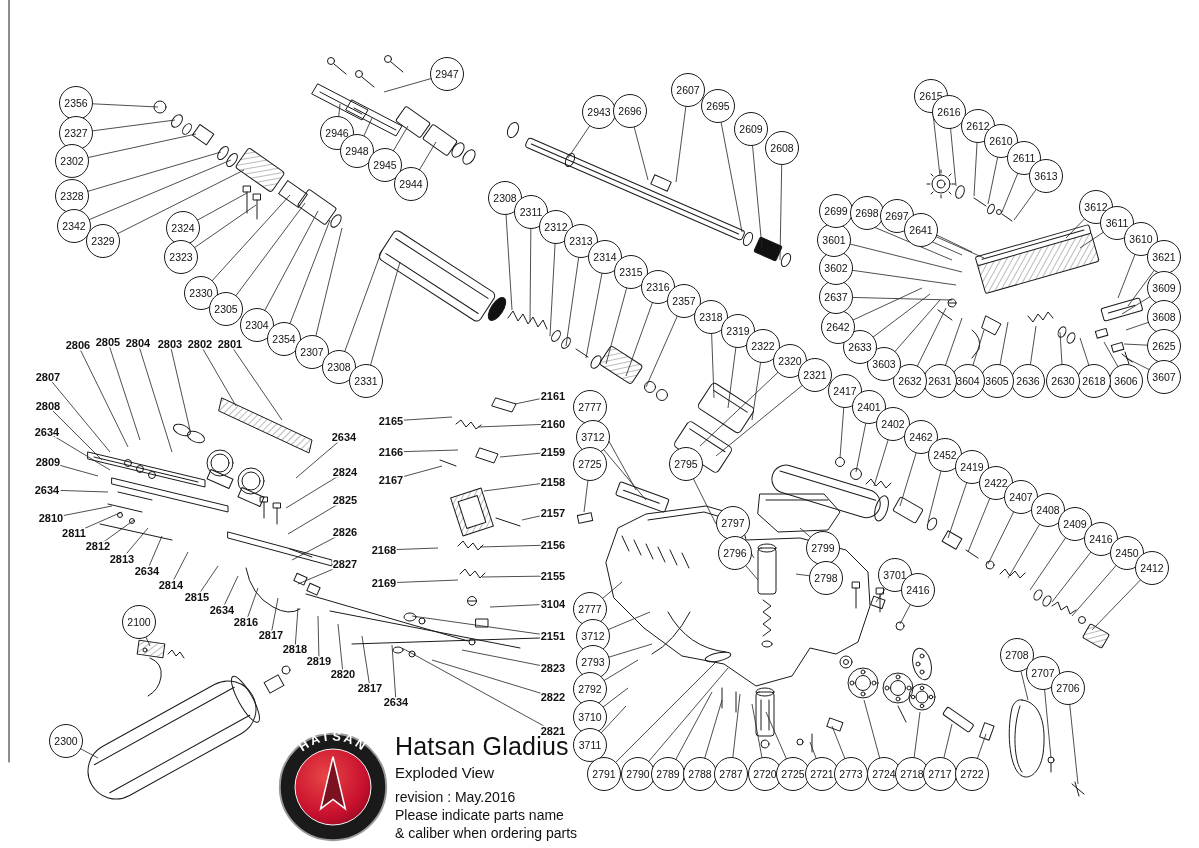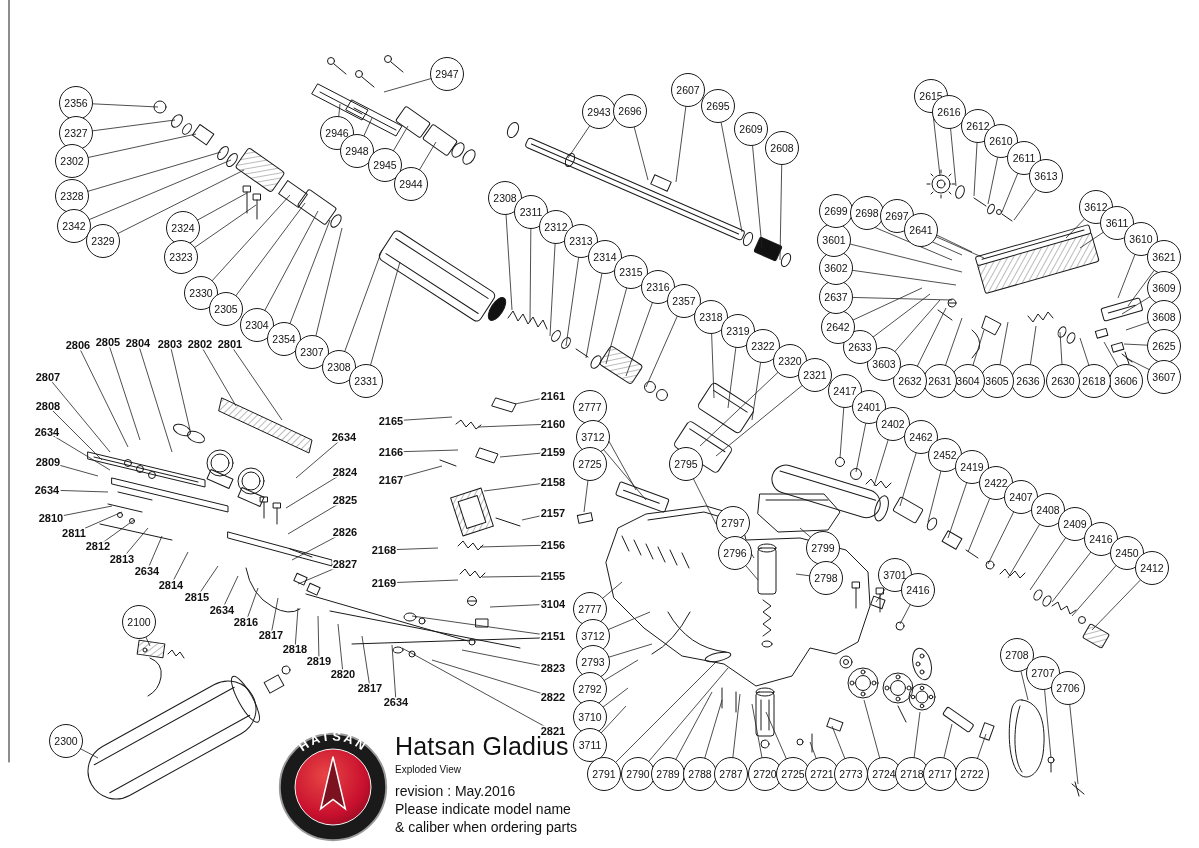--- a/index.html
+++ b/index.html
@@ -5,21 +5,21 @@
   html,body{margin:0;padding:0;background:#fff;}
   body{font-family:"Liberation Sans",sans-serif;}
   .canvas{position:relative;width:1199px;height:848px;background:#fff;overflow:hidden;}
   svg.layer{position:absolute;left:0;top:0;}
   .leader{stroke:#222;stroke-width:0.8;}
   .bubble{fill:#fff;stroke:#1a1a1a;stroke-width:1;}
   .bubble-num{font-family:"Liberation Sans",sans-serif;font-size:10.5px;fill:#111;text-anchor:middle;dominant-baseline:central;}
   .plain-num{font-family:"Liberation Sans",sans-serif;font-size:11px;font-weight:600;fill:#111;text-anchor:middle;dominant-baseline:central;paint-order:stroke;stroke:#fff;stroke-width:3px;}
   .titleblock{position:absolute;left:395px;top:733px;color:#111;}
   .product-title{font-size:25px;font-weight:400;letter-spacing:0.2px;line-height:1.1;}
-  .subtitle{font-size:10px;margin-top:3px;}
+  .subtitle{font-size:15px;margin-top:3px;}
   .revision{font-size:14px;margin-top:8px;}
   .note{font-size:14px;margin-top:2px;line-height:1.15;}
   .logo-wrap{position:absolute;left:276px;top:730px;width:114px;height:114px;}
 </style>
 </head>
 <body>
 
 <div class="canvas">
 
   <svg class="layer" width="1199" height="848" viewBox="0 0 1199 848">
@@ -1129,17 +1129,17 @@
       <text font-family="Liberation Sans, sans-serif" font-size="13.5" font-weight="bold" fill="#fff" letter-spacing="2.5" text-anchor="middle">
         <textPath href="#lg-arc" startOffset="50%">HATSAN</textPath>
       </text>
     </svg>
   </div>
 
   <div class="titleblock">
     <div class="product-title">Hatsan Gladius</div>
     <div class="subtitle">Exploded View</div>
     <div class="revision">revision : May.2016</div>
-    <div class="note">Please indicate model name</div>
+    <div class="note">Please indicate parts name</div>
     <div class="note">&amp; caliber when ordering parts</div>
   </div>
 
 </div>
 
 </body></html>

